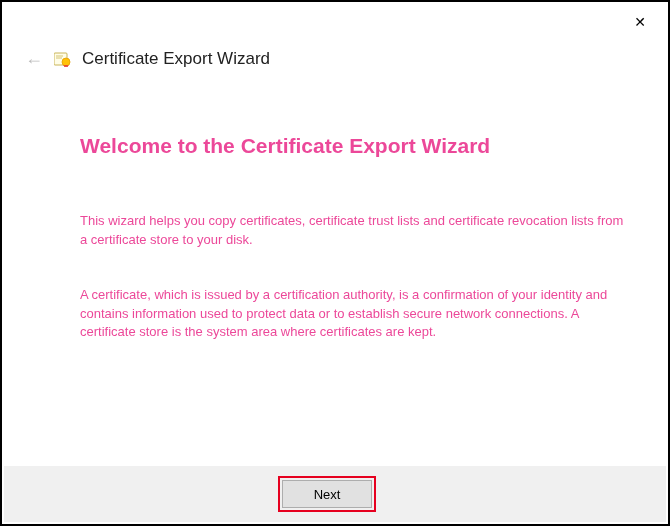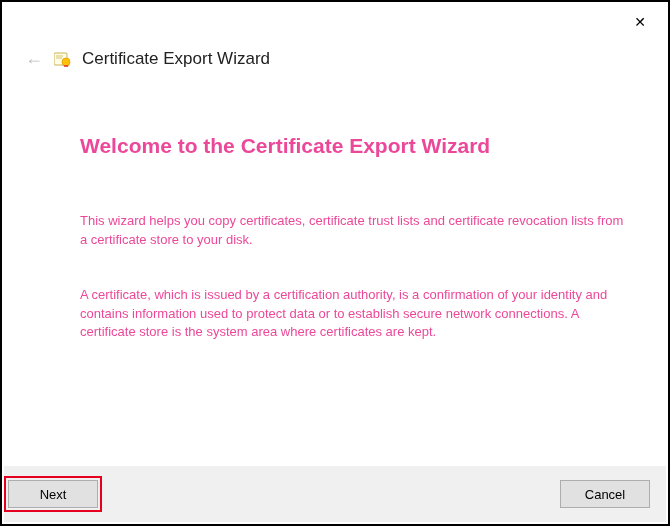--- a/index.html
+++ b/index.html
@@ -74,21 +74,21 @@
       font-size: 13px;
       color: #222;
       margin-top: 58px;
     }
     .footer {
       position: absolute;
       left: 2px; right: 2px; bottom: 2px;
       height: 56px;
       background: #f0f0f0;
       display: flex;
-      justify-content: space-between;
+      justify-content: center;
       align-items: center;
       gap: 10px;
       padding-right: 16px;
     }
     .btn {
       min-width: 90px;
       height: 28px;
       background: #e1e1e1;
       border: 1px solid #adadad;
       font-size: 13px;
@@ -129,14 +129,13 @@
 <div class="content">
   <h1 class="heading">Welcome to the Certificate Export Wizard</h1>
   <p class="para">This wizard helps you copy certificates, certificate trust lists and certificate revocation lists from a certificate store to your disk.</p>
   <p class="para spaced">A certificate, which is issued by a certification authority, is a confirmation of your identity and contains information used to protect data or to establish secure network connections. A certificate store is the system area where certificates are kept.</p>
 </div>
 
 <div class="footer">
   <span class="btn-wrap-highlight">
     <button class="btn">Next</button>
   </span>
-  <button class="btn">Cancel</button>
 </div>
 
 </body></html>

